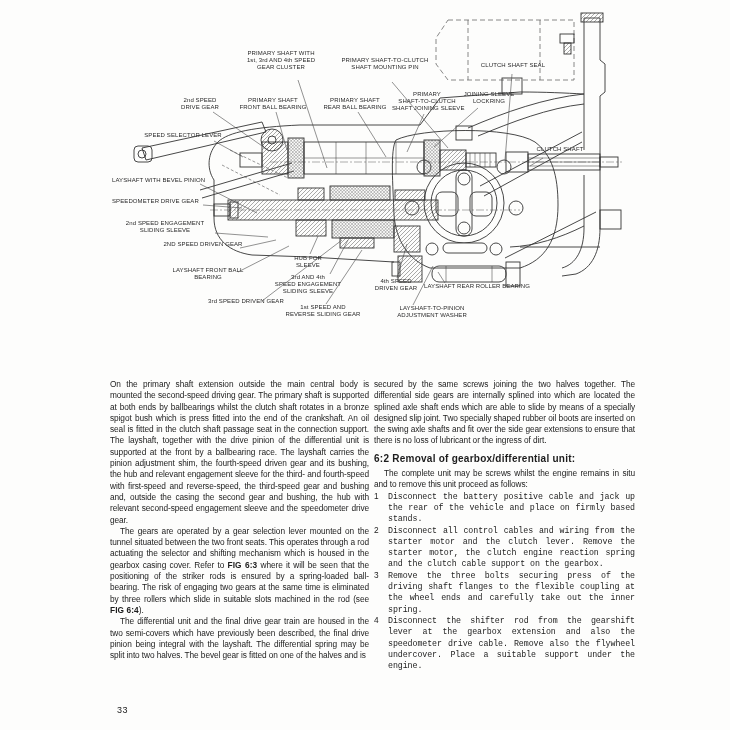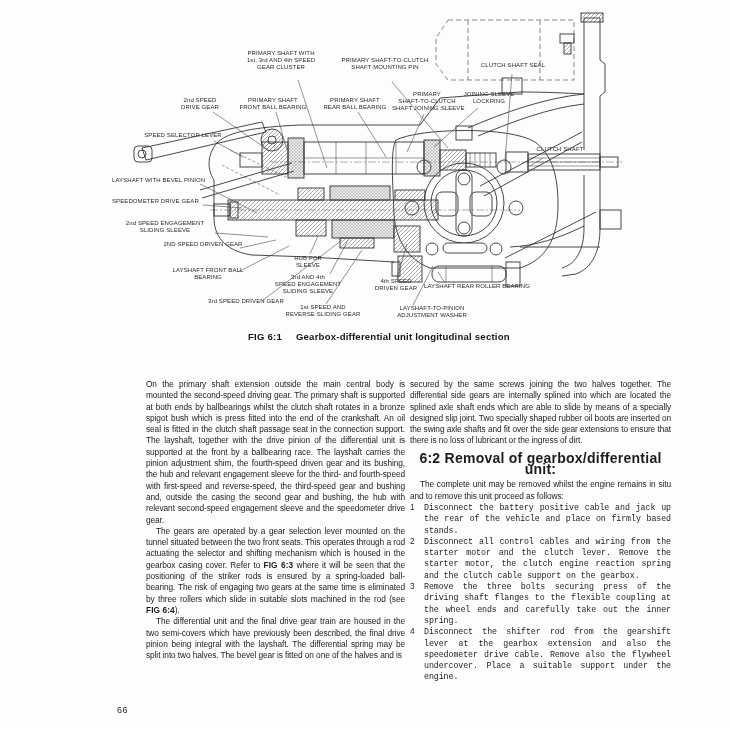--- a/index.html
+++ b/index.html
@@ -12,27 +12,27 @@
   .dlabel{
     position:absolute;font-size:6px;line-height:6.9px;letter-spacing:.1px;
     color:#2a2a2a;text-align:center;white-space:pre;
   }
   .dlabel.l{text-align:left;}
   .fig-caption{
     position:absolute;left:248px;top:331px;font-size:9.6px;font-weight:bold;
     letter-spacing:.2px;color:#161616;white-space:pre;
   }
   .fig-caption .gap{display:inline-block;width:14px;}
-  .col{position:absolute;top:379px;font-size:8.3px;line-height:11.3px;letter-spacing:-.08px;margin-left:36px;}
+  .col{position:absolute;top:379px;font-size:8.3px;line-height:11.3px;letter-spacing:-.08px;}
   #col0{left:110px;width:259px;}
   #col1{left:374px;width:261px;}
   .body-p{margin:0;text-align:justify;}
   .body-p.ind{text-indent:10px;}
   .body-p b{letter-spacing:.1px;}
-  .sec-h{font-weight:bold;font-size:14px;letter-spacing:.25px;margin:6px 0 4px;text-align:center;}
+  .sec-h{font-weight:bold;font-size:10px;letter-spacing:.25px;margin:6px 0 4px;}
   .li{display:flex;margin:0;}
   .li-num{width:14px;flex:none;}
   .li-txt{flex:1;text-align:justify;font-family:Liberation Mono, monospace;}
   .page-num{position:absolute;left:117px;top:705px;font-size:9px;letter-spacing:.5px;}
 </style>
 </head>
 <body>
 
 <div id="diagram">
   <svg width="730" height="372" viewBox="0 0 730 372">
@@ -199,43 +199,42 @@
 SLIDING SLEEVE</div>
   <div class="dlabel" style="left:204px;top:298px;width:84px;">3rd SPEED DRIVEN GEAR</div>
   <div class="dlabel" style="left:280px;top:304px;width:86px;">1st SPEED AND
 REVERSE SLIDING GEAR</div>
   <div class="dlabel" style="left:372px;top:278px;width:48px;">4th SPEED
 DRIVEN GEAR</div>
   <div class="dlabel" style="left:424px;top:283px;width:102px;">LAYSHAFT REAR ROLLER BEARING</div>
   <div class="dlabel" style="left:394px;top:305px;width:76px;">LAYSHAFT-TO-PINION
 ADJUSTMENT WASHER</div>
 
-  <div class="fig-caption"><span>FIG 6:1</span><span class="gap"></span><span>Gearbox-differential unit longitudinal section</span></div>
 </div>
 
 <div id="col0" class="col">
     <p class="body-p"><span>On the primary shaft extension outside the main central body is mounted the second-speed driving gear. The primary shaft is supported at both ends by ballbearings whilst the clutch shaft rotates in a bronze spigot bush which is press fitted into the end of the crankshaft. An oil seal is fitted in the clutch shaft passage seat in the connection support. The layshaft, together with the drive pinion of the differential unit is supported at the front by a ballbearing race. The layshaft carries the pinion adjustment shim, the fourth-speed driven gear and its bushing, the hub and relevant engagement sleeve for the third- and fourth-speed with first-speed and reverse-speed, the third-speed gear and bushing and, outside the casing the second gear and bushing, the hub with relevant second-speed engagement sleeve and the speedometer drive gear.</span></p>
     <p class="body-p ind"><span>The gears are operated by a gear selection lever mounted on the tunnel situated between the two front seats. This operates through a rod actuating the selector and shifting mechanism which is housed in the gearbox casing cover. Refer to </span><b>FIG 6:3</b><span> where it will be seen that the positioning of the striker rods is ensured by a spring-loaded ball-bearing. The risk of engaging two gears at the same time is eliminated by three rollers which slide in suitable slots machined in the rod (see </span><b>FIG 6:4</b><span>).</span></p>
     <p class="body-p ind"><span>The differential unit and the final drive gear train are housed in the two semi-covers which have previously been described, the final drive pinion being integral with the layshaft. The differential spring may be split into two halves. The bevel gear is fitted on one of the halves and is</span></p>
   </div>
 <div id="col1" class="col">
     <p class="body-p"><span>secured by the same screws joining the two halves together. The differential side gears are internally splined into which are located the splined axle shaft ends which are able to slide by means of a specially designed slip joint. Two specially shaped rubber oil boots are inserted on the swing axle shafts and fit over the side gear extensions to ensure that there is no loss of lubricant or the ingress of dirt.</span></p>
     <div class="sec-h"><span>6:2  Removal of gearbox/differential unit:</span></div>
-    <p class="body-p ind"><span>The complete unit may be removed whilst the engine remains in situ and to remove this unit proceed as follows:</span></p>
+    <p class="body-p ind"><span>The complete unit may be screws whilst the engine remains in situ and to remove this unit proceed as follows:</span></p>
     <div class="li">
       <span class="li-num">1</span>
       <span class="li-txt"><span>Disconnect the battery positive cable and jack up the rear of the vehicle and place on firmly based stands.</span></span>
     </div>
     <div class="li">
       <span class="li-num">2</span>
       <span class="li-txt"><span>Disconnect all control cables and wiring from the starter motor and the clutch lever. Remove the starter motor, the clutch engine reaction spring and the clutch cable support on the gearbox.</span></span>
     </div>
     <div class="li">
       <span class="li-num">3</span>
       <span class="li-txt"><span>Remove the three bolts securing press of the driving shaft flanges to the flexible coupling at the wheel ends and carefully take out the inner spring.</span></span>
     </div>
     <div class="li">
       <span class="li-num">4</span>
       <span class="li-txt"><span>Disconnect the shifter rod from the gearshift lever at the gearbox extension and also the speedometer drive cable. Remove also the flywheel undercover. Place a suitable support under the engine.</span></span>
     </div>
   </div>
 
-<div class="page-num">66</div>
+<div class="page-num">33</div>
 
 </body></html>

